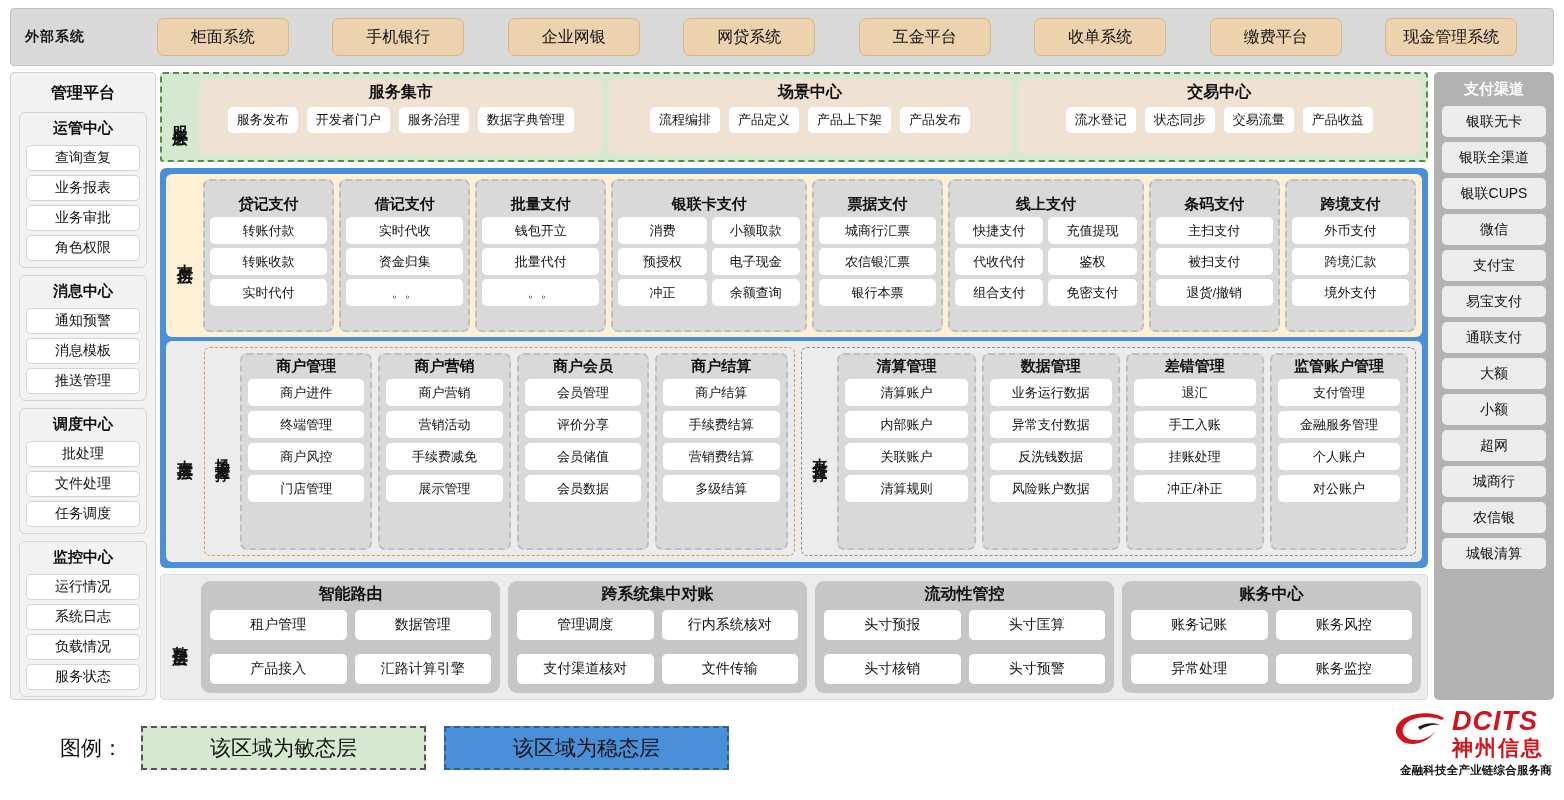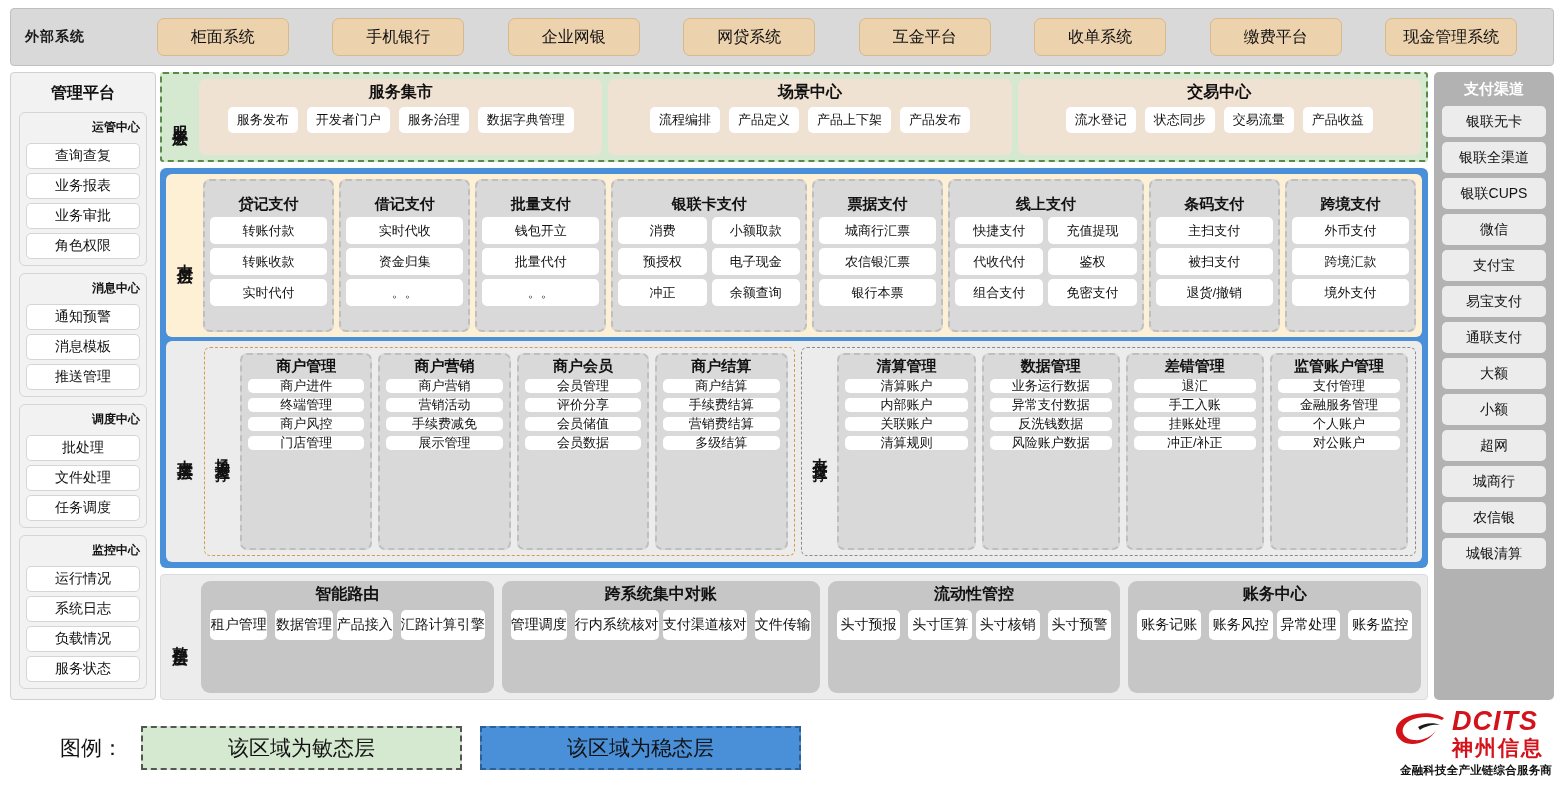--- a/index.html
+++ b/index.html
@@ -32,21 +32,21 @@
   .left-col {
     position: absolute; left: 10px; top: 72px; width: 146px; height: 628px;
     background: #f2f2f2; border: 1px solid #d0d0d0; border-radius: 4px;
     padding: 6px 8px; display: flex; flex-direction: column; gap: 6px;
   }
   .left-title { font-size: 16px; font-weight: bold; text-align: center; color: #111; padding: 4px 0 2px; }
   .lgroup {
     border: 1px solid #d5d5d5; border-radius: 6px; background: #f2f2f2;
     padding: 4px 6px 6px; display: flex; flex-direction: column; gap: 4px;
   }
-  .lgroup-title { font-size: 12px; font-weight: bold; text-align: right; color: #111; padding: 2px 0 3px; }
+  .lgroup-title { font-size: 15px; font-weight: bold; text-align: center; color: #111; padding: 2px 0 3px; }
   .lbtn {
     background: #ffffff; border: 1px solid #d5d5d5; border-radius: 5px;
     height: 26px; display: flex; align-items: center; justify-content: center;
     font-size: 14px; color: #111; white-space: nowrap;
   }
 
   
   .right-col {
     position: absolute; left: 1434px; top: 72px; width: 120px; height: 628px;
     background: #b2b2b2; border-radius: 5px;
@@ -122,48 +122,48 @@
   }
   .sup-box.scene { border: 1.5px dashed #d79b4a; flex: 1; }
   .sup-box.paysup { border: 1.5px dashed #8a8a8a; flex: 1.04; }
   .sup-group {
     border: 2px dashed #bfbfbf; border-radius: 7px; background: #d9d9d9;
     flex: 1; display: flex; flex-direction: column; align-items: center; padding: 2px 6px 6px;
   }
   .sup-group-title { font-size: 15px; font-weight: bold; color: #111; margin-bottom: 3px; white-space: nowrap; }
   .sup-chips { display: flex; flex-direction: column; gap: 5px; width: 100%; }
   .sup-chip {
-    background: #ffffff; border-radius: 5px; height: 14px;
+    background: #ffffff; border-radius: 5px; height: 27px;
     display: flex; align-items: center; justify-content: center;
     font-size: 13px; color: #111; white-space: nowrap; padding: 0 4px;
   }
 
   
   .int-layer {
     background: #ececec; border: 1px solid #dcdcdc; border-radius: 4px;
     flex: 1; display: flex; align-items: stretch; padding: 6px; gap: 8px;
   }
   .int-card {
     flex: 1; background: #c6c6c6; border-radius: 9px;
     display: flex; flex-direction: column; align-items: center; padding: 3px 9px 8px;
   }
   .int-card-title { font-size: 16px; font-weight: bold; color: #111; margin-bottom: 5px; }
-  .int-rows { display: flex; flex-direction: row; gap: 4px; width: 100%; font-family: Liberation Serif, serif; }
+  .int-rows { display: flex; flex-direction: column; gap: 14px; width: 100%; font-family: Liberation Serif, serif; }
   .int-row { display: flex; gap: 8px; width: 100%; }
   .int-chip {
     background: #ffffff; border-radius: 5px; height: 30px; flex: 1;
     display: flex; align-items: center; justify-content: center;
     font-size: 14px; color: #111; white-space: nowrap;
   }
 
   
   .legend { position: absolute; left: 60px; top: 726px; display: flex; align-items: center; gap: 18px; }
   .legend-label { font-size: 21px; color: #111; }
   .legend-chip {
-    height: 44px; width: 321px; display: flex; align-items: center; justify-content: center;
+    height: 44px; width: 285px; display: flex; align-items: center; justify-content: center;
     font-size: 21px; color: #111;
   }
   .legend-chip.agile { background: #d5e8d0; border: 2px dashed #555; }
   .legend-chip.stable { background: #4a90d9; border: 2px dashed #2c5f96; }
 
   
   .logo { position: absolute; left: 1392px; top: 708px; width: 168px; height: 86px; }
   .logo-main { display: flex; align-items: center; gap: 4px; }
   .logo-text { display: flex; flex-direction: column; line-height: 1; }
   .logo-dcits { font-size: 27px; font-weight: bold; color: #d3121a; letter-spacing: 1px; font-style: italic; }

